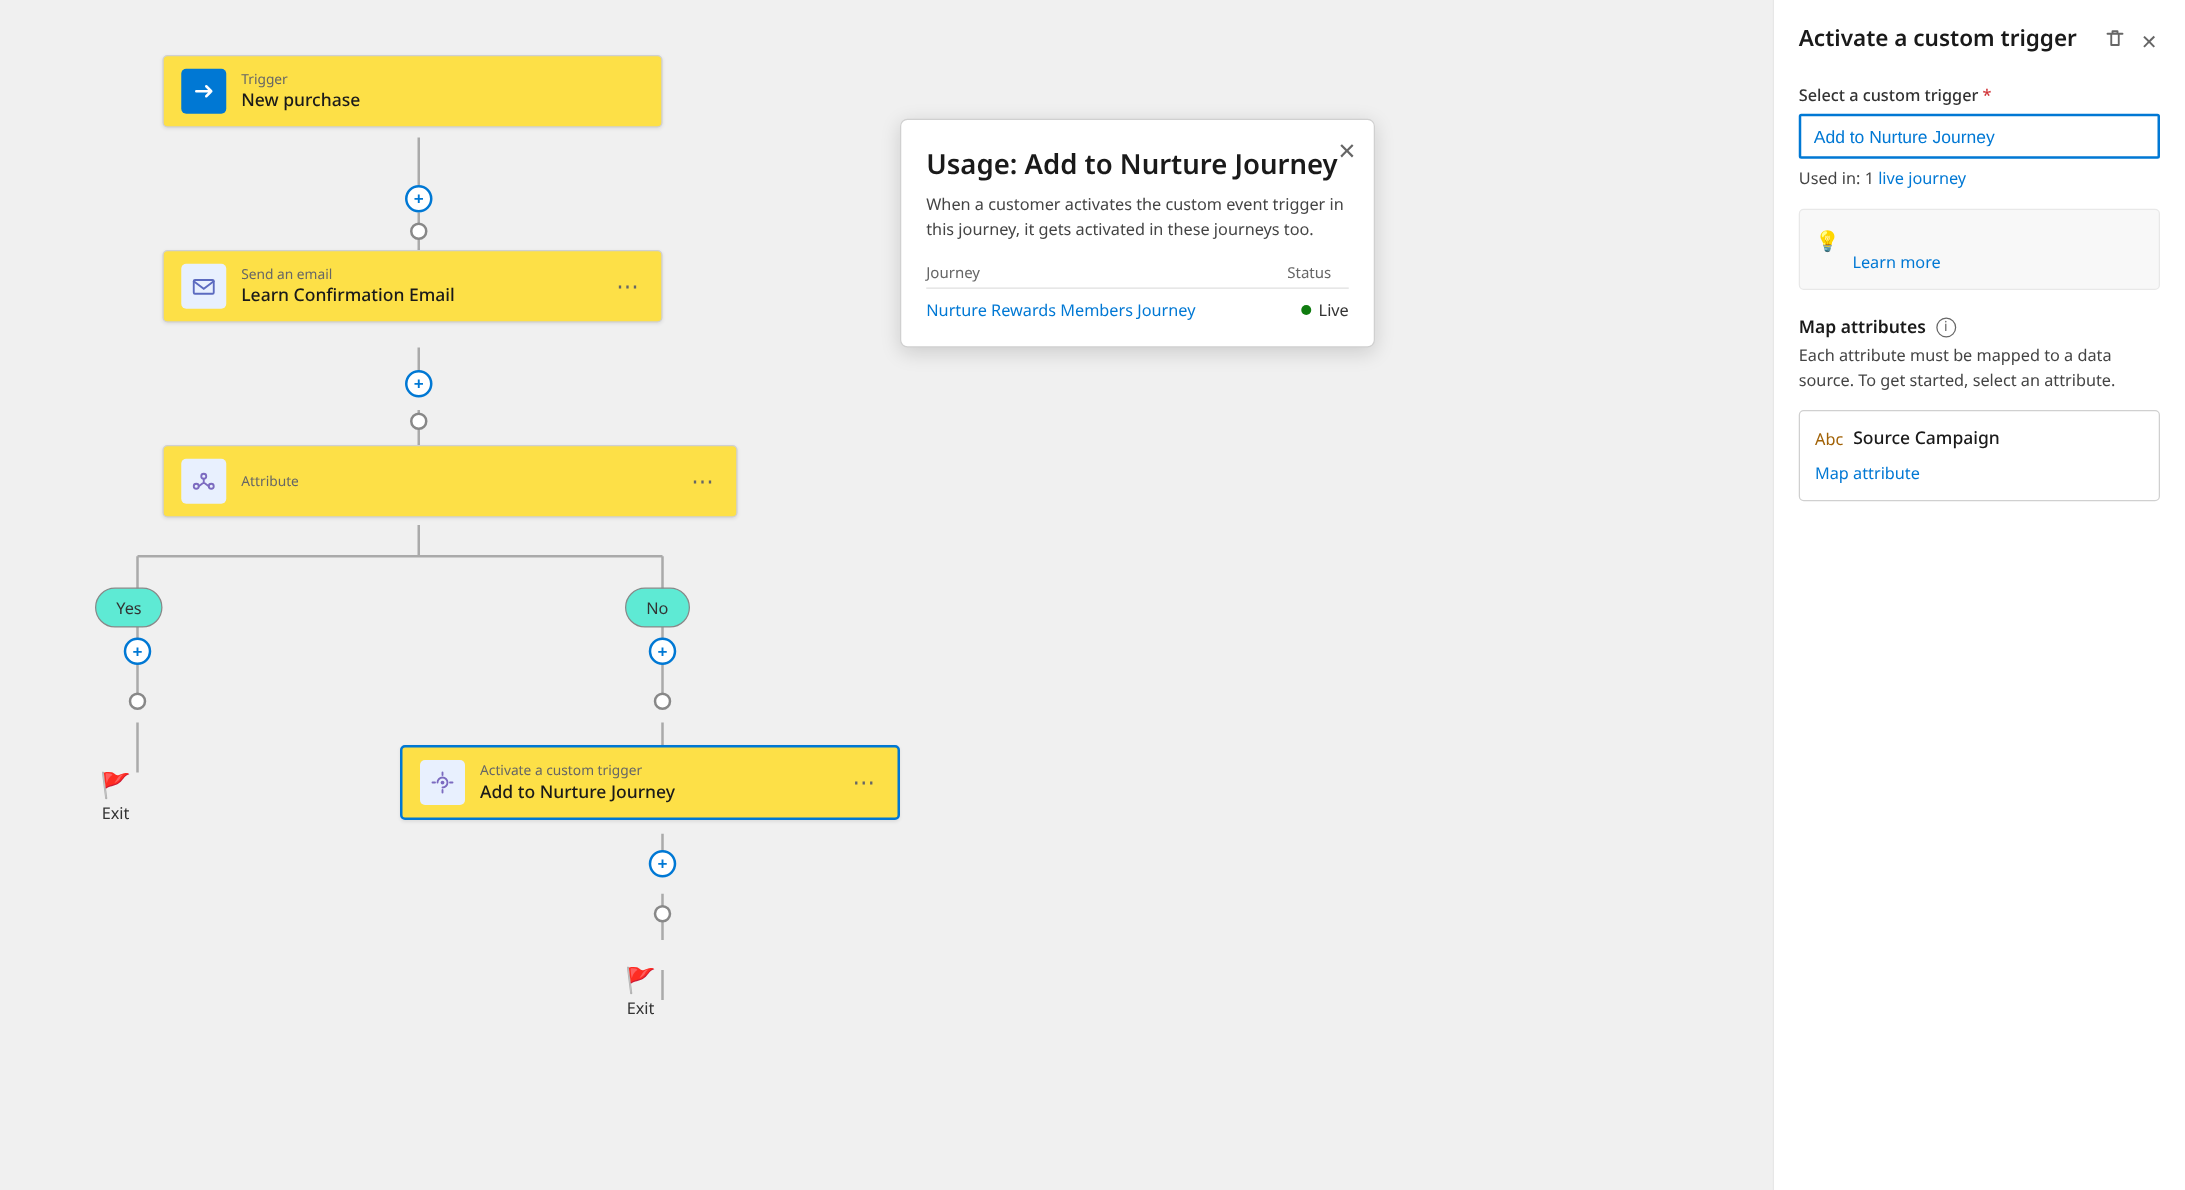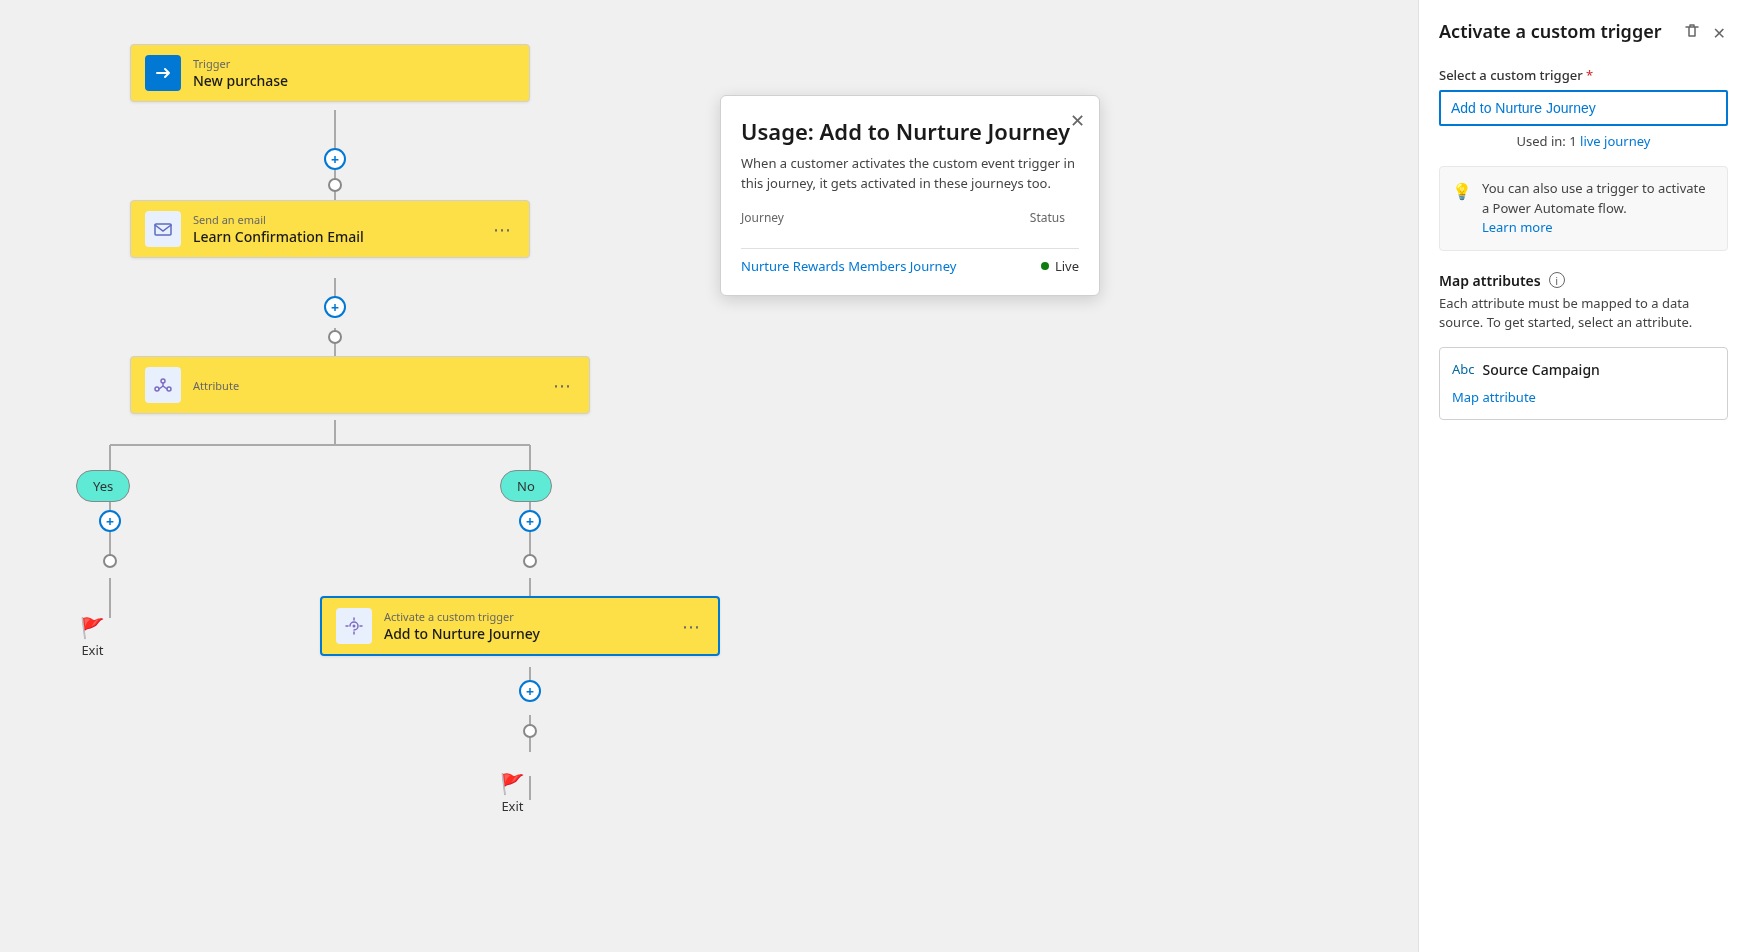--- a/index.html
+++ b/index.html
@@ -151,21 +151,21 @@
       border: none;
       font-size: 18px;
       color: #666;
       cursor: pointer;
     }
     .popup-table-header {
       display: flex;
       font-size: 12px;
       color: #666;
       border-bottom: 1px solid #e0e0e0;
-      padding-bottom: 22px;
+      padding-bottom: 4px;
       margin-bottom: 8px;
     }
     .popup-table-header span:first-child { flex: 1; }
     .popup-table-row {
       display: flex;
       align-items: center;
       font-size: 13px;
     }
     .popup-journey-link {
       color: #0078d4;
@@ -225,21 +225,20 @@
       padding: 8px 10px;
       font-size: 14px;
       color: #0078d4;
       outline: none;
       margin-bottom: 6px;
     }
     .used-in-text {
       font-size: 13px;
       color: #444;
       margin-bottom: 16px;
-      text-align: center;
     }
     .used-in-text a {
       color: #0078d4;
       text-decoration: none;
     }
     .info-box {
       background: #f8f8f8;
       border: 1px solid #e8e8e8;
       border-radius: 4px;
       padding: 12px;
@@ -298,21 +297,21 @@
       padding: 12px;
     }
     .attr-card-header {
       display: flex;
       align-items: center;
       gap: 8px;
       margin-bottom: 6px;
     }
     .attr-icon {
       font-size: 13px;
-      color: #0369a1;
+      color: #a16207;
     }
     .attr-name {
       font-size: 14px;
       font-weight: 500;
       color: #1a1a1a;
     }
     .map-attr-link {
       color: #0078d4;
       font-size: 13px;
       text-decoration: none;
@@ -490,21 +489,20 @@
 
   <div class="used-in-text">
     <span>Used in:</span>
     <span>1</span>
     <a href="#">live journey</a>
   </div>
 
   <div class="info-box">
     <div class="info-icon">💡</div>
     <div class="info-text">
-      <span>You can also use a trigger to activate a Power Automate flow.</span>
       <br>
       <a href="#">Learn more</a>
     </div>
   </div>
 
   <div class="map-attributes-header">
     <div class="map-attributes-title">Map attributes</div>
     <div class="info-circle">i</div>
   </div>
 

